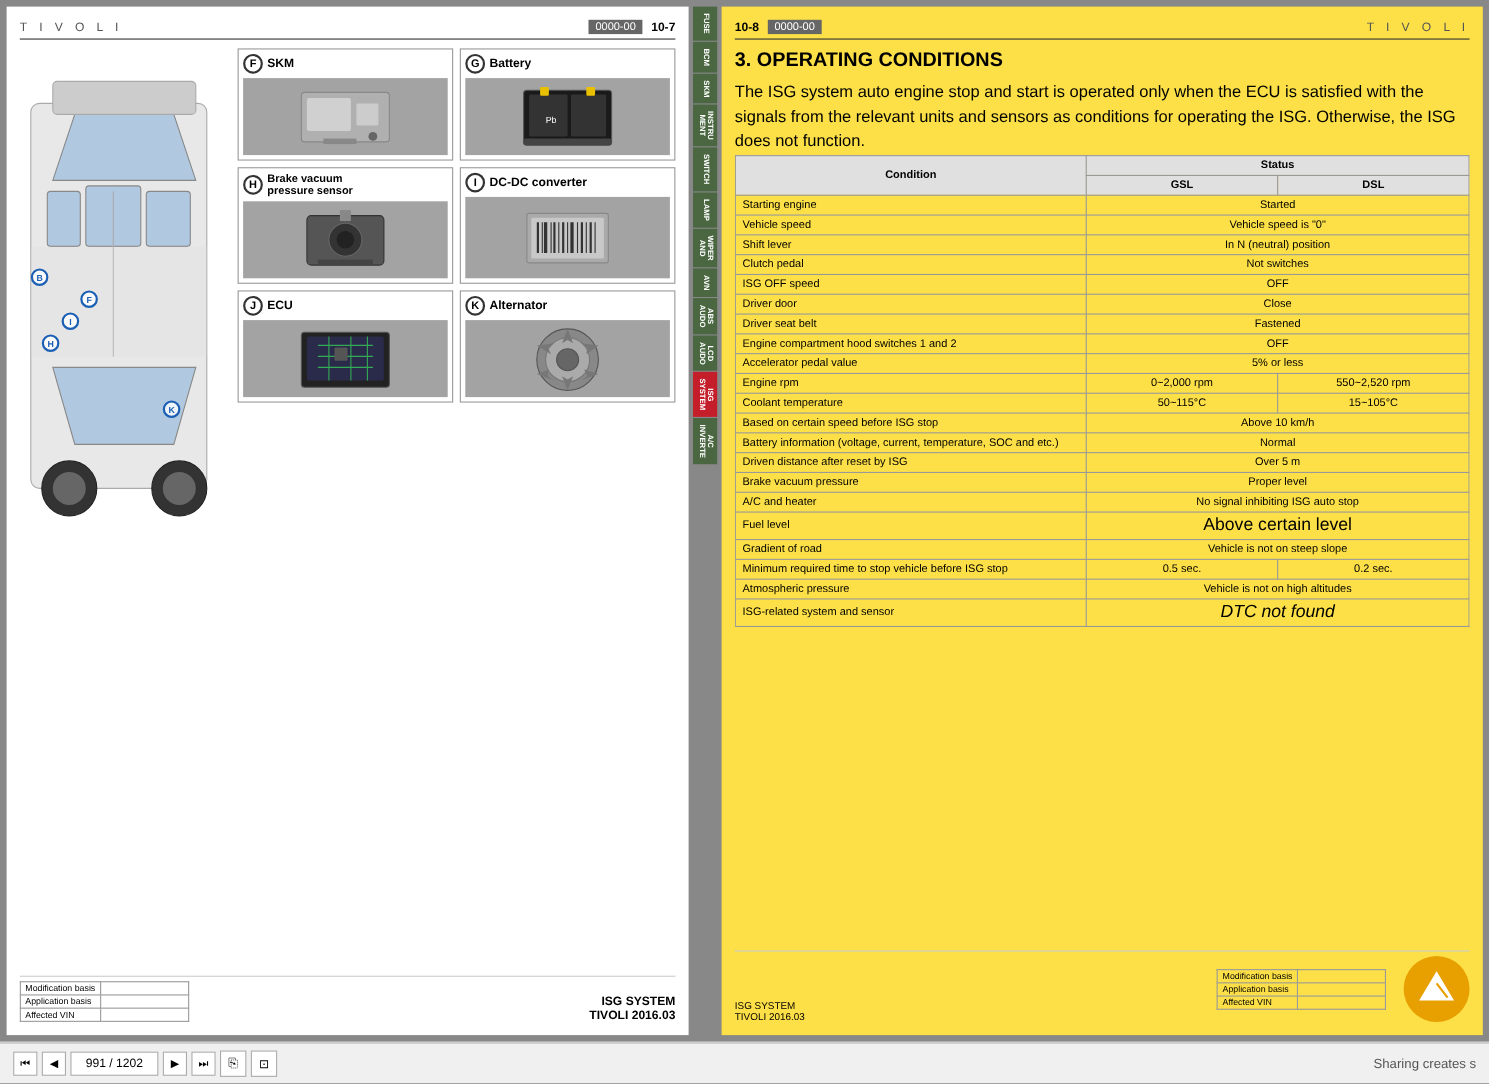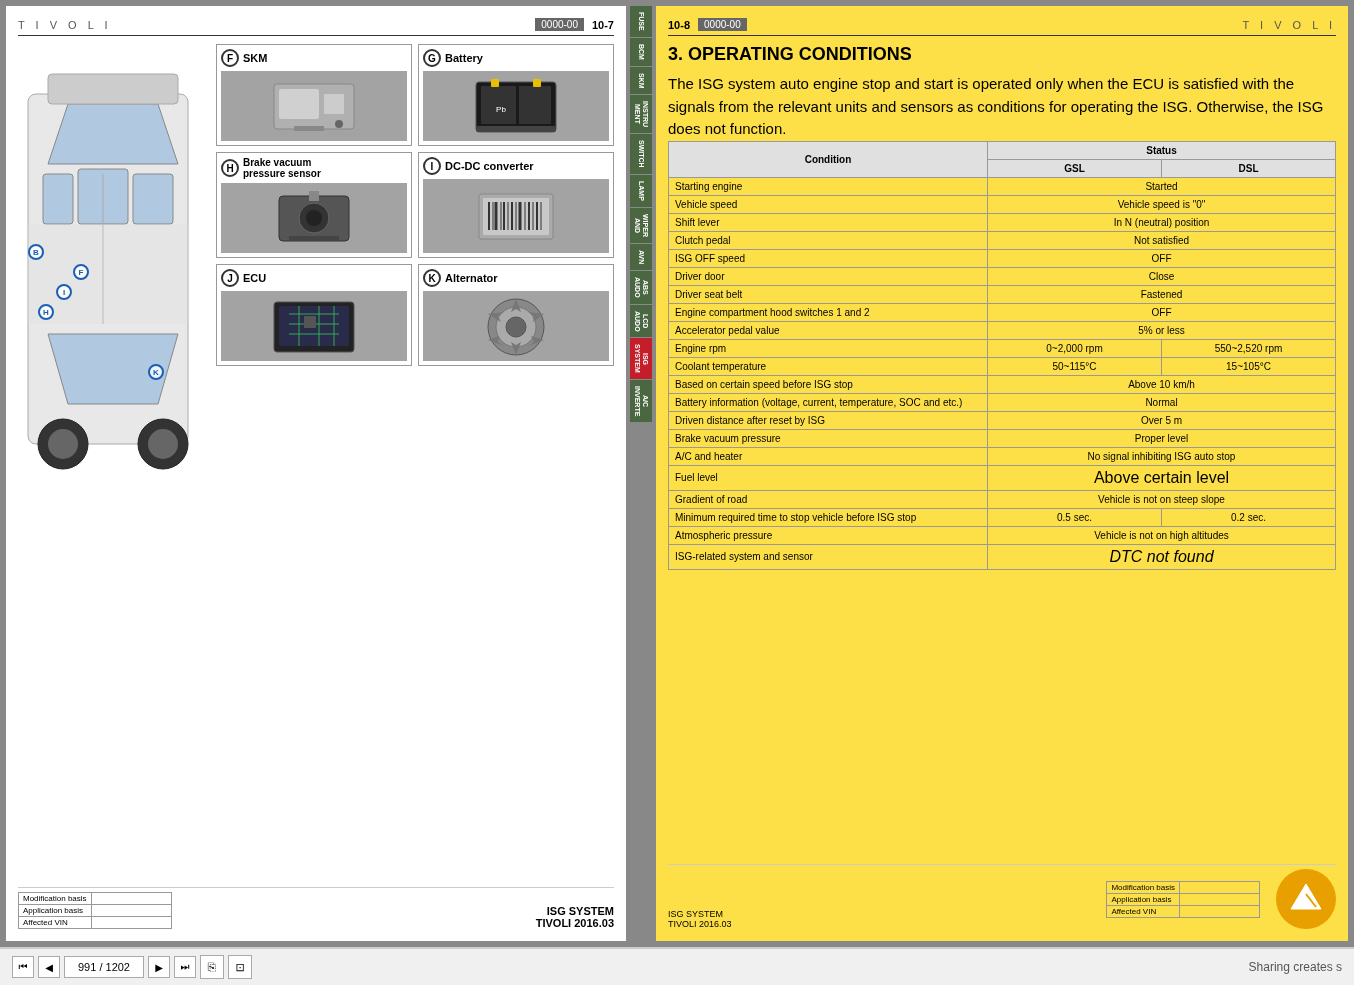--- a/index.html
+++ b/index.html
@@ -321,21 +321,21 @@
             <tr>
               <td style="font-size: 10px;">Vehicle speed</td>
               <td colspan="2" class="center" style="font-size: 10px;">Vehicle speed is "0"</td>
             </tr>
             <tr>
               <td style="font-size: 10px;">Shift lever</td>
               <td colspan="2" class="center" style="font-size: 10px;">In N (neutral) position</td>
             </tr>
             <tr>
               <td style="font-size: 10px;">Clutch pedal</td>
-              <td colspan="2" class="center" style="font-size: 10px;">Not satisfied</td>
+              <td colspan="2" class="center" style="font-size: 10px;">Not switches</td>
             </tr>
             <tr>
               <td style="font-size: 10px;">ISG OFF speed</td>
               <td colspan="2" class="center" style="font-size: 10px;">OFF</td>
             </tr>
             <tr>
               <td style="font-size: 10px;">Driver door</td>
               <td colspan="2" class="center" style="font-size: 10px;">Close</td>
             </tr>
             <tr>

